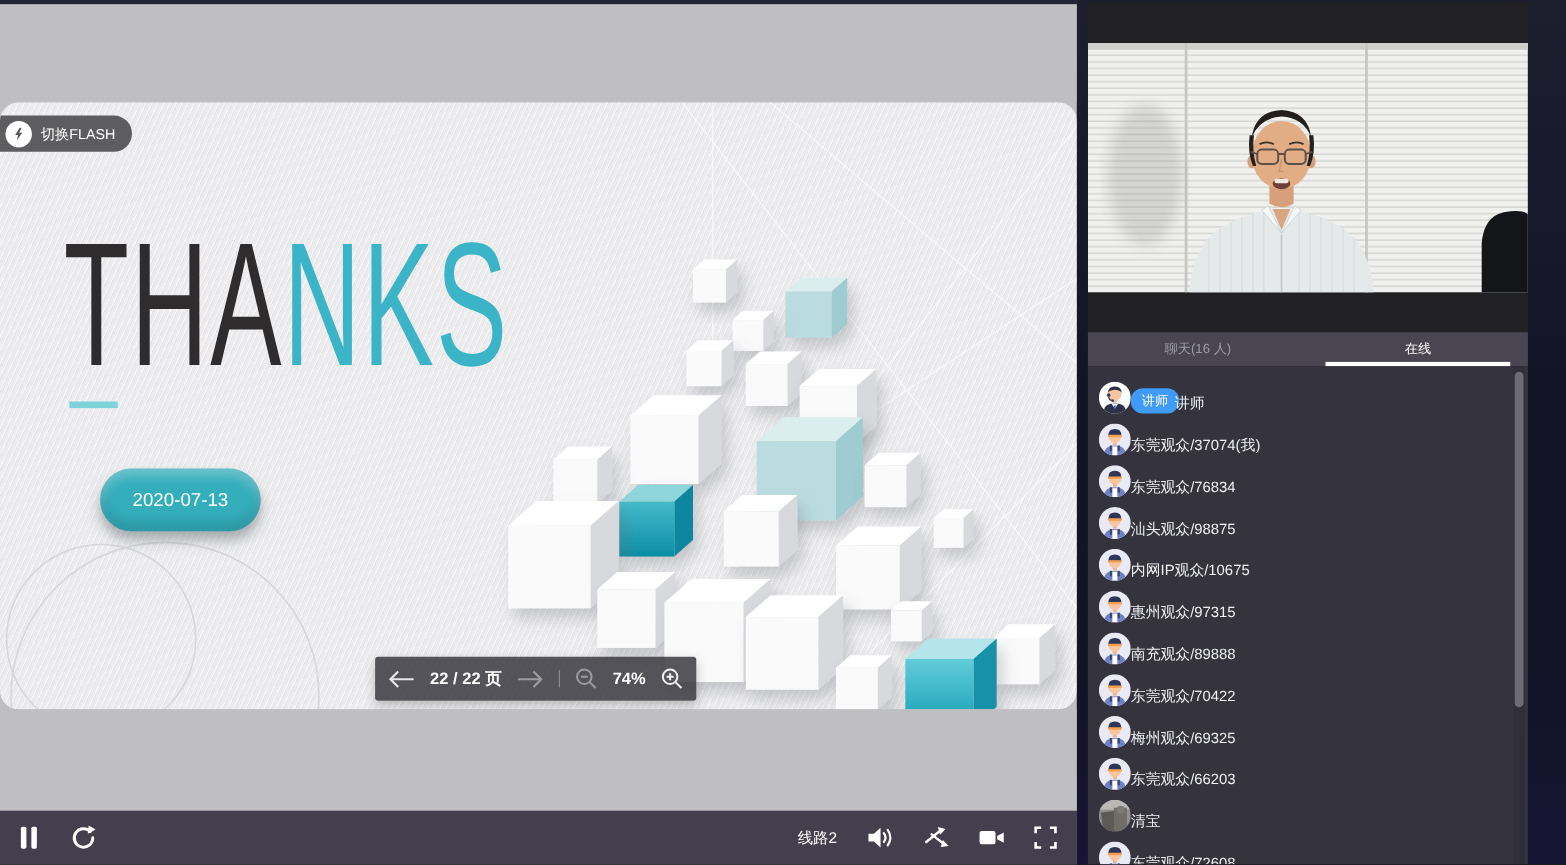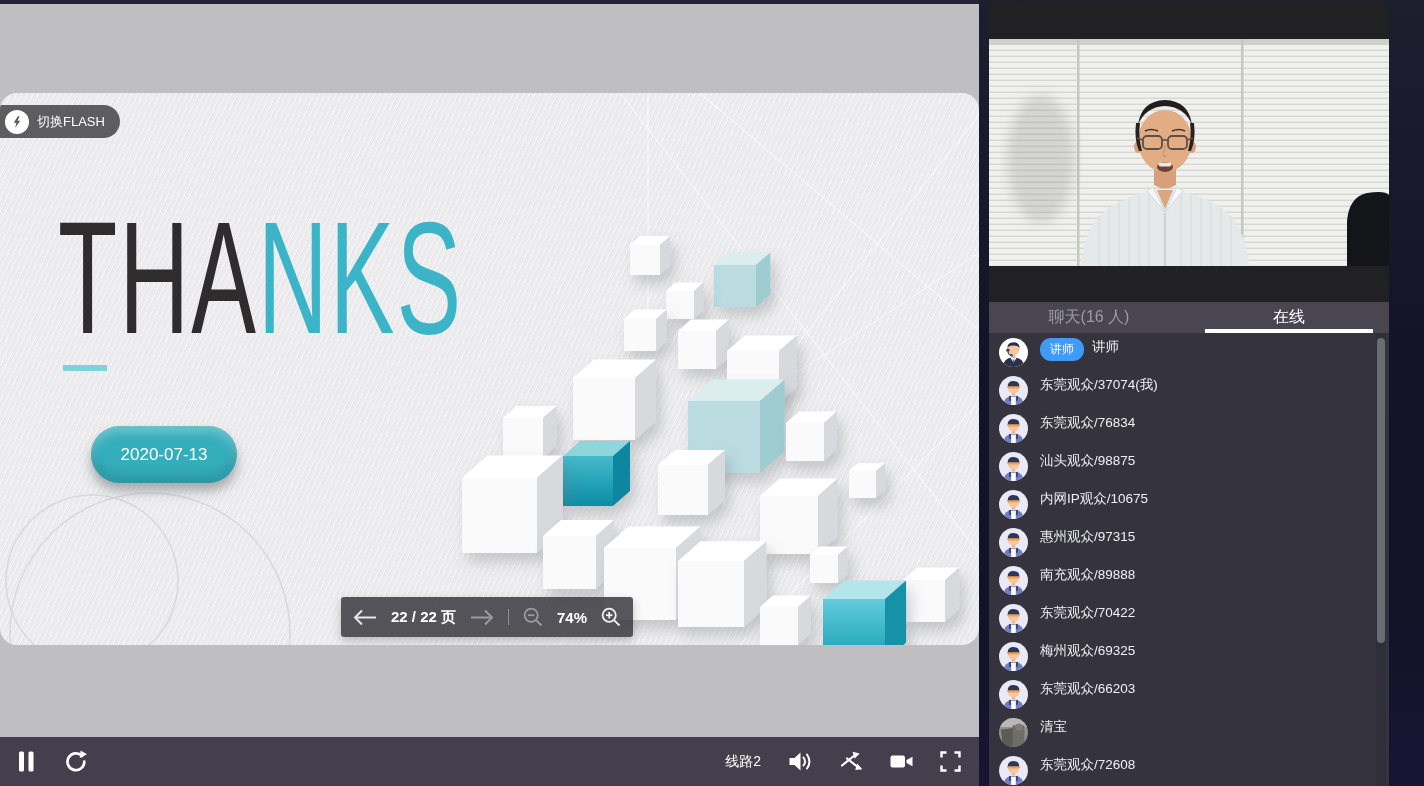--- a/index.html
+++ b/index.html
@@ -49,25 +49,25 @@
   .cb-right{display:flex;align-items:center;gap:27px;justify-content:flex-end;}
   .line-label{color:#fff;font-size:14px;cursor:pointer;}
 
   
   .right-region{position:absolute;left:979px;top:0;width:445px;height:786px;
     background:linear-gradient(180deg,#1d1e2e 0%,#131427 45%,#121327 78%,#181534 100%);}
   .video-box{position:absolute;left:10px;top:2px;width:400px;height:300px;background:#212124;}
   .video-box svg{position:absolute;left:0;top:37px;}
   .tab-bar{position:absolute;left:10px;top:302px;width:400px;height:31px;background:#494652;display:flex;}
   .tab{flex:1;position:relative;display:flex;align-items:center;justify-content:center;
-    color:#9b9ca6;font-size:16px;cursor:pointer;}
+    color:#9b9ca6;font-size:12px;cursor:pointer;}
   .tab.active{color:#fff;}
   .tab.active::after{content:"";position:absolute;left:8%;bottom:0;width:84%;height:4px;background:#fff;}
   .user-list{position:absolute;left:10px;top:333px;width:400px;height:453px;background:#35333e;overflow:hidden;padding-top:5px;}
-  .user-row{height:38px;display:flex;align-items:flex-start;gap:12px;padding-left:10px;}
+  .user-row{height:38px;display:flex;align-items:flex-end;padding-left:10px;}
   .avatar{width:29px;height:29px;flex:0 0 29px;display:flex;}
   .avatar svg{width:29px;height:29px;}
   .role-badge{background:#3f9bf7;color:#fff;font-size:12px;padding:3px 10px;border-radius:11px;margin-right:-4px;}
   .user-name{color:#eef0f4;font-size:13.5px;white-space:nowrap;}
   .scroll-track{position:absolute;left:397px;top:333px;width:10px;height:453px;background:#302e38;}
   .scroll-thumb{position:absolute;left:1px;top:5px;width:8px;height:305px;border-radius:4px;background:#6c6c76;}
 </style>
 </head>
 <body>
 

